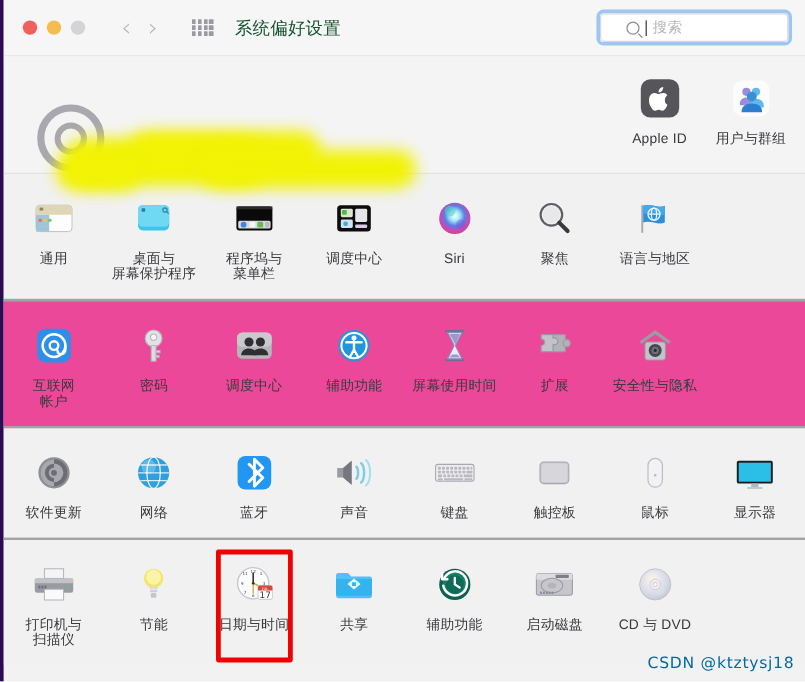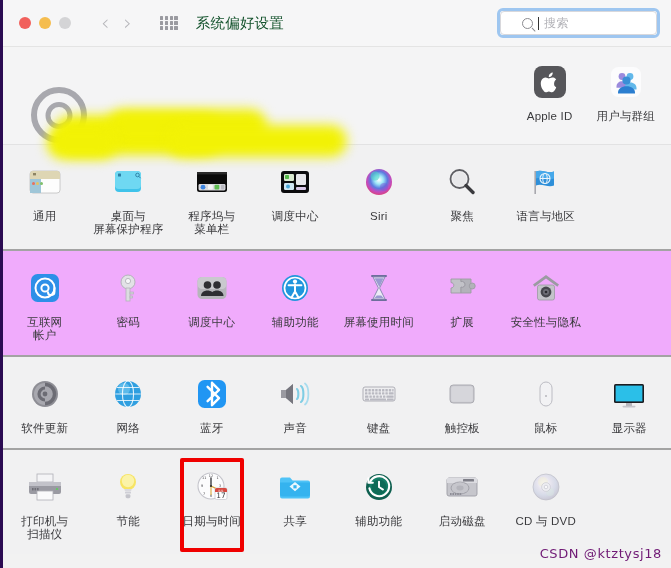--- a/index.html
+++ b/index.html
@@ -191,21 +191,21 @@
     gap: 20px;
     padding-top: 10px;
   }
 
   
   .section {
     padding: 12px 0 6px 0;
     border-bottom: 2px solid #a3a3a3;
     background: #f1f1f2;
   }
-  .section.alt { background: #f0abfc; }
+  .section.alt { background: #ec4899; }
   .section.last { border-bottom: none; }
 
   .grid {
     display: grid;
     grid-template-columns: repeat(8, 1fr);
     row-gap: 4px;
   }
 
   .cell {
     display: flex;
@@ -243,21 +243,21 @@
   }
 
   
   .ic { width: 40px; height: 40px; display:block; }
 
   .watermark {
     position: absolute;
     right: 9px;
     bottom: 7px;
     font-size: 13px;
-    color: #701a75;
+    color: #0369a1;
     letter-spacing: 0.6px;
     font-family: "DejaVu Sans", sans-serif;
   }
 </style>
 </head>
 <body>
 
 <div class="window">
 
   <div class="titlebar">

